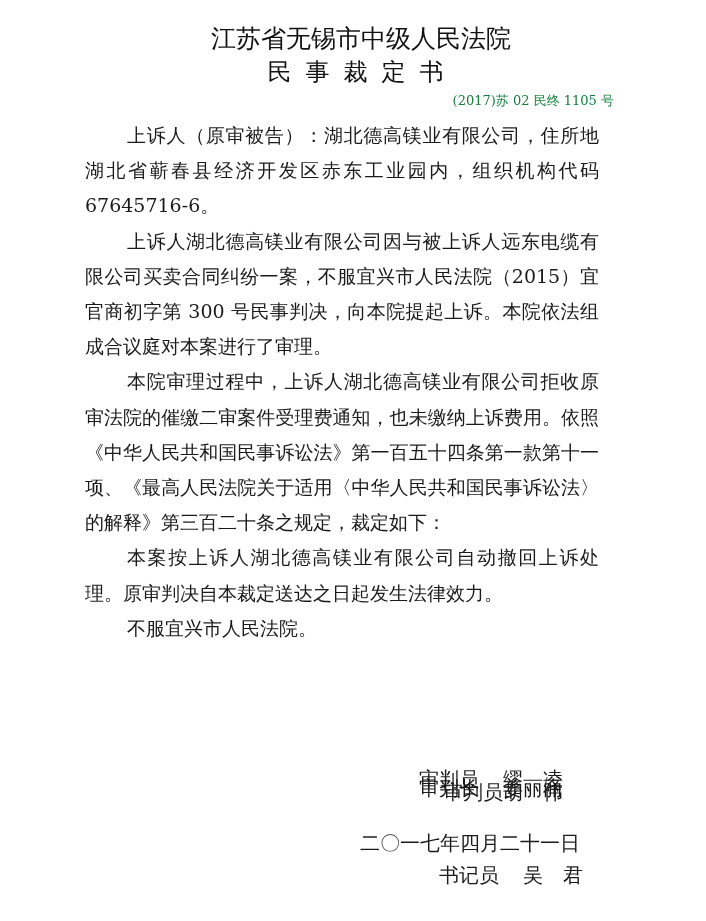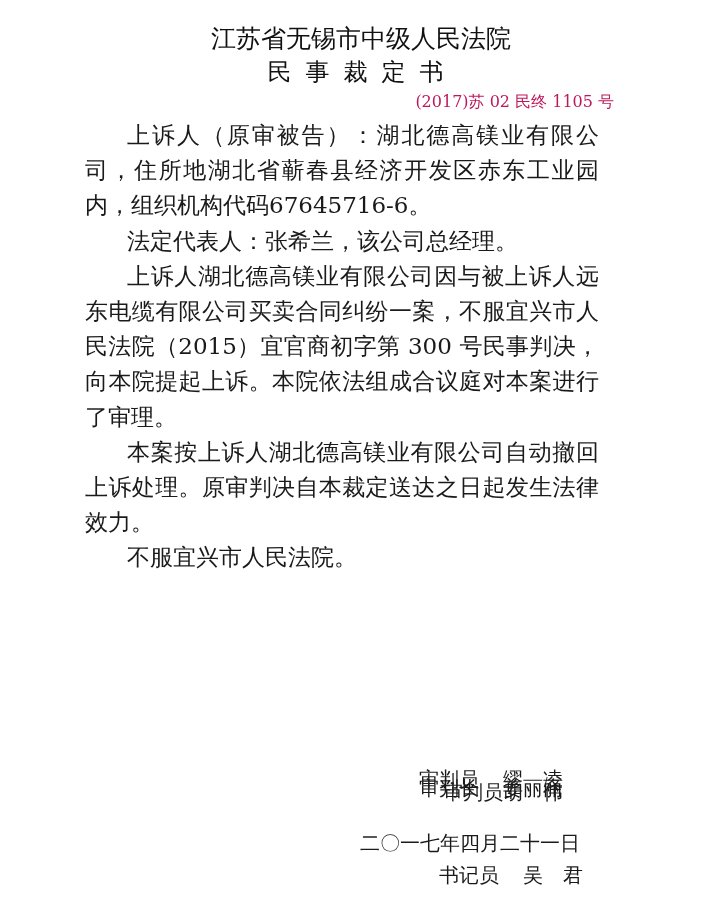--- a/index.html
+++ b/index.html
@@ -15,45 +15,45 @@
       font-size: 25px; top: 22px; letter-spacing: 0px; color: #111;
     }
     .subtitle {
       position: absolute; left: 0; width: 706px; text-align: center;
       font-family: "DejaVu Sans", "Liberation Sans", sans-serif;
       font-size: 24px; top: 56px; letter-spacing: 14px; color: #111;
       padding-left: 19px; box-sizing: border-box;
     }
     .caseno {
       position: absolute; right: 92px; top: 92px;
-      font-size: 16px; color: #be185d;
+      font-size: 13px; color: #15803d;
     }
     .body-text {
       position: absolute; left: 85px; top: 118px; width: 514px;
-      font-size: 23px; line-height: 35.2px;
+      font-size: 19px; line-height: 35.2px;
     }
     .para { margin: 0; text-indent: 42px; text-align: justify; }
     .sign {
       position: absolute; font-size: 20px; white-space: nowrap;
     }
     .sign .role { display: inline-block; width: 84px; }
     .sign .name { display: inline-block; }
   </style>
 </head>
 <body>
 
 <div class="page">
   <div class="title">江苏省无锡市中级人民法院</div>
   <div class="subtitle">民事裁定书</div>
   <div class="caseno">(2017)苏 02 民终 1105 号</div>
 
   <div class="body-text">
     <p class="para">上诉人（原审被告）：湖北德高镁业有限公司，住所地湖北省蕲春县经济开发区赤东工业园内，组织机构代码67645716-6。</p>
-    <p class="para">法定代表人：张希兰，该公司总经理。</p>
     <p class="para">上诉人湖北德高镁业有限公司因与被上诉人远东电缆有限公司买卖合同纠纷一案，不服宜兴市人民法院（2015）宜官商初字第 300 号民事判决，向本院提起上诉。本院依法组成合议庭对本案进行了审理。</p>
+    <p class="para">本院审理过程中，上诉人湖北德高镁业有限公司拒收原审法院的催缴二审案件受理费通知，也未缴纳上诉费用。依照《中华人民共和国民事诉讼法》第一百五十四条第一款第十一项、《最高人民法院关于适用〈中华人民共和国民事诉讼法〉的解释》第三百二十条之规定，裁定如下：</p>
     <p class="para">本案按上诉人湖北德高镁业有限公司自动撤回上诉处理。原审判决自本裁定送达之日起发生法律效力。</p>
     <p class="para">不服宜兴市人民法院。</p>
   </div>
 
   <div class="sign" style="left:419px; top:733px;margin-top:42px;">
     <span class="role">审判长</span><span class="name">姜丽丽</span>
   </div>
   <div class="sign" style="left:419px; top:766px;">
     <span class="role">审判员</span><span class="name">缪　凌</span>
   </div>

